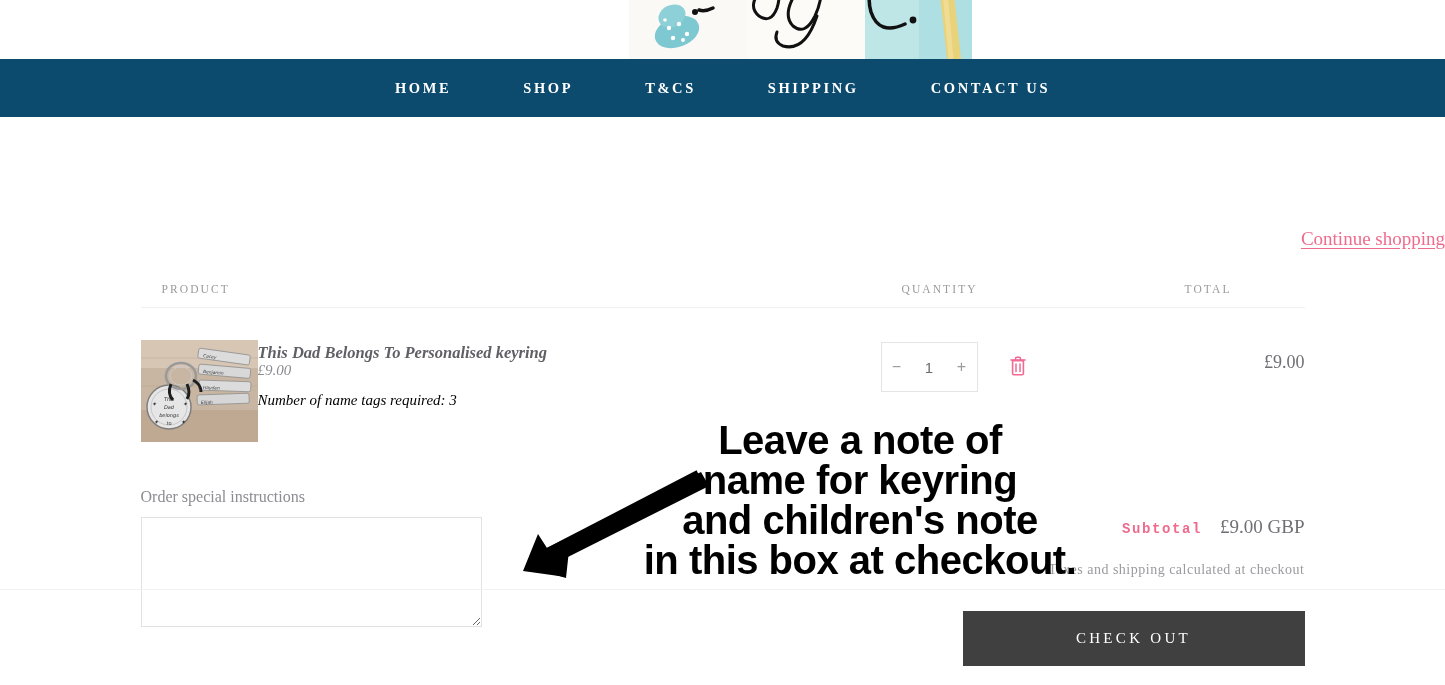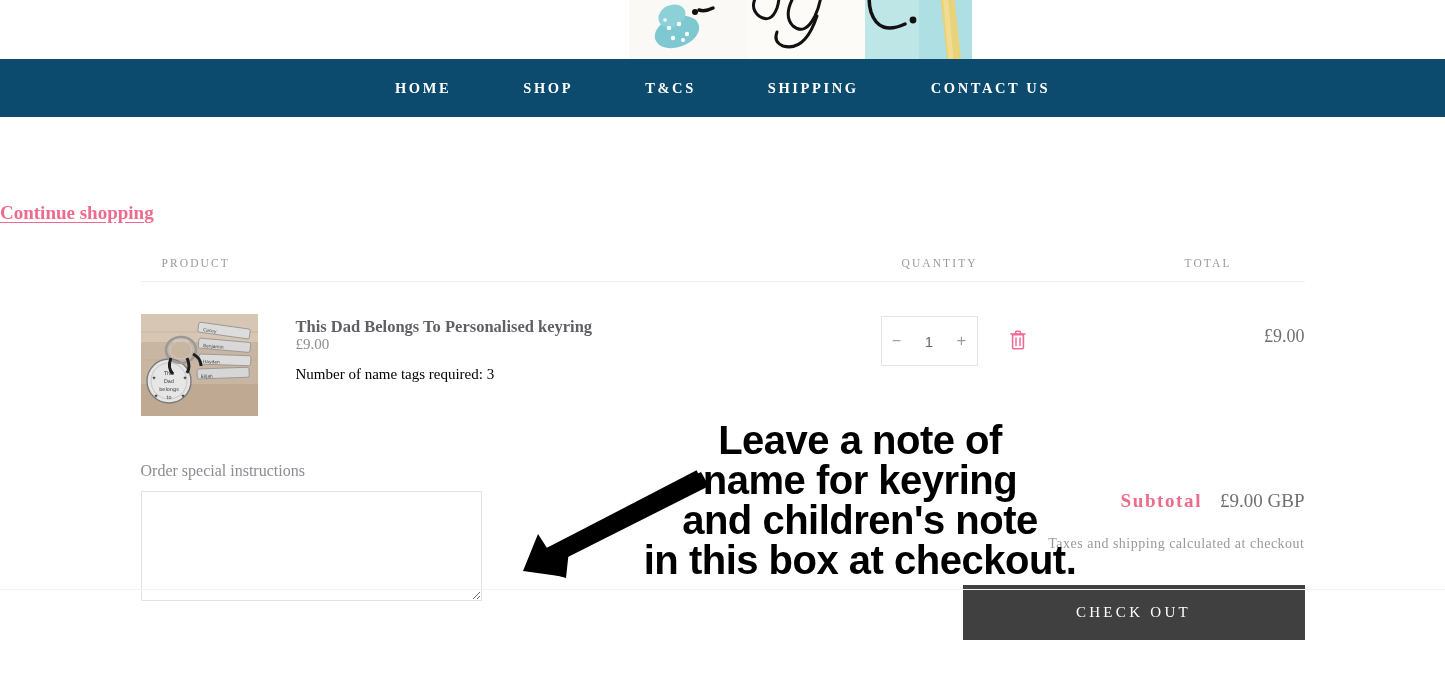--- a/index.html
+++ b/index.html
@@ -52,23 +52,22 @@
     white-space: nowrap;
     cursor: pointer;
   }
 
   
   .page {
     position: relative;
     width: 1445px;
   }
   .continue-wrap {
-    text-align: left;
-    padding-top: 85px;
-    font-weight: bold;
+    text-align: right;
+    padding-top: 111px;
   }
   .continue-link {
     color: #ef6b8d;
     font-size: 19px;
     font-family: "Liberation Serif", serif;
     text-decoration: underline;
     text-underline-offset: 3px;
     cursor: pointer;
   }
 
@@ -94,21 +93,21 @@
   .th-total { flex: 0 0 120px; }
 
   .cart-row {
     display: flex;
     align-items: flex-start;
     padding-top: 32px;
   }
   .cell-product {
     flex: 0 0 740px;
     display: flex;
-    gap: 38px;
+    font-style: italic;
   }
   .thumb {
     width: 117px;
     height: 102px;
     flex: 0 0 117px;
     position: relative;
     overflow: hidden;
     background: #cbbba8;
   }
   .thumb-canvas { position: absolute; inset: 0; }
@@ -225,23 +224,23 @@
   }
   .subtotal-row {
     display: flex;
     justify-content: flex-end;
     align-items: baseline;
     gap: 18px;
   }
   .subtotal-label {
     color: #ef6b8d;
     font-weight: 700;
-    font-size: 19px;
+    font-size: 14px;
     letter-spacing: 1.6px;
-    font-family: Liberation Serif, serif;
+    font-family: Liberation Mono, monospace;
   }
   .subtotal-value {
     font-size: 19px;
     color: #6f6f75;
   }
   .tax-note {
     font-size: 14px;
     color: #9a9a9e;
     letter-spacing: 0.5px;
     margin-top: 24px;

